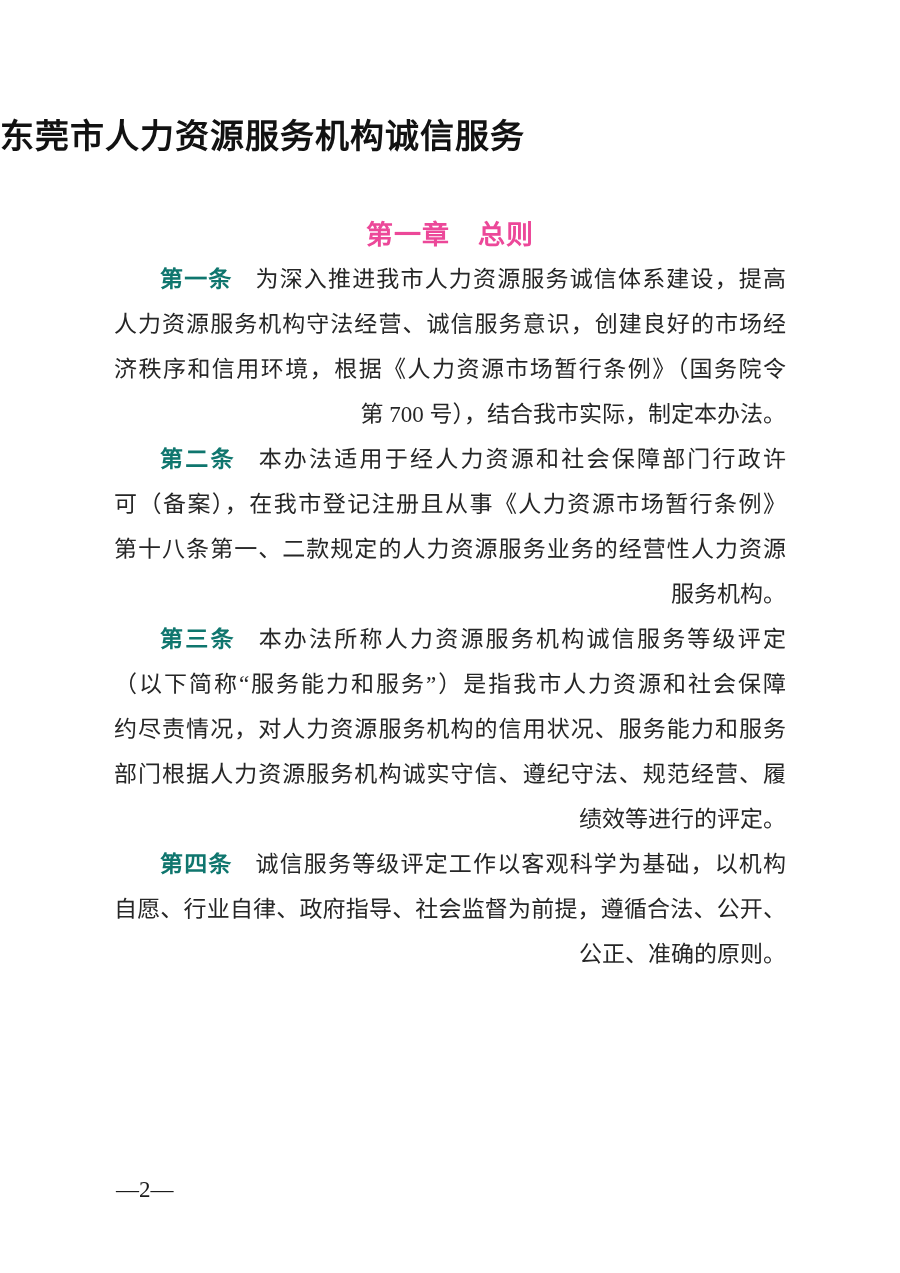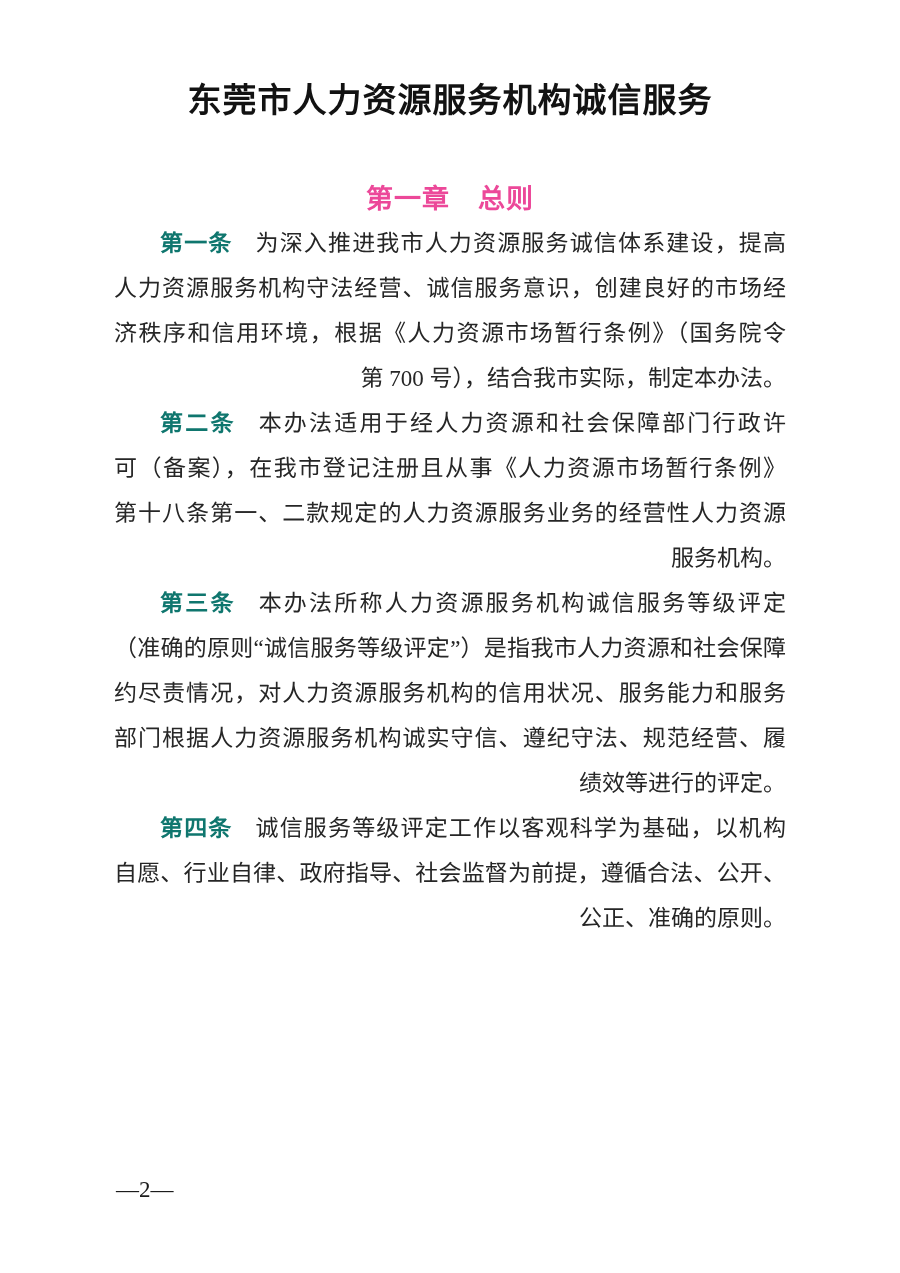--- a/index.html
+++ b/index.html
@@ -10,22 +10,21 @@
   .page {
     position: relative;
     width: 900px;
     height: 1273px;
     background: #ffffff;
     overflow: hidden;
     font-family: "Liberation Serif", "DejaVu Serif", serif;
     color: #212121;
   }
   .doc-title {
-    padding-top: 72px;
-    text-align: center;
+    padding-top: 108px;
   }
   .doc-title .title-line {
     font-size: 34px;
     line-height: 57px;
     font-weight: 700;
     color: #121212;
     letter-spacing: 1px;
   }
   .chapter-heading {
     margin-top: 52px;
@@ -91,21 +90,21 @@
         <div class="para-line">第 700 号），结合我市实际，制定本办法。</div>
       </div>
       <div class="article-paragraph">
         <div class="para-line first full"><b class="article-label">第二条</b><span>本办法适用于经人力资源和社会保障部门行政许</span></div>
         <div class="para-line full">可（备案），在我市登记注册且从事《人力资源市场暂行条例》</div>
         <div class="para-line full">第十八条第一、二款规定的人力资源服务业务的经营性人力资源</div>
         <div class="para-line">服务机构。</div>
       </div>
       <div class="article-paragraph">
         <div class="para-line first full"><b class="article-label">第三条</b><span>本办法所称人力资源服务机构诚信服务等级评定</span></div>
-        <div class="para-line full">（准确的原则“诚信服务等级评定”）是指我市人力资源和社会保障</div>
+        <div class="para-line full">（以下简称“服务能力和服务”）是指我市人力资源和社会保障</div>
         <div class="para-line full">约尽责情况，对人力资源服务机构的信用状况、服务能力和服务</div>
         <div class="para-line full">部门根据人力资源服务机构诚实守信、遵纪守法、规范经营、履</div>
         <div class="para-line">绩效等进行的评定。</div>
       </div>
       <div class="article-paragraph">
         <div class="para-line first full"><b class="article-label">第四条</b><span>诚信服务等级评定工作以客观科学为基础，以机构</span></div>
         <div class="para-line full">自愿、行业自律、政府指导、社会监督为前提，遵循合法、公开、</div>
         <div class="para-line">公正、准确的原则。</div>
       </div>
     </div>

